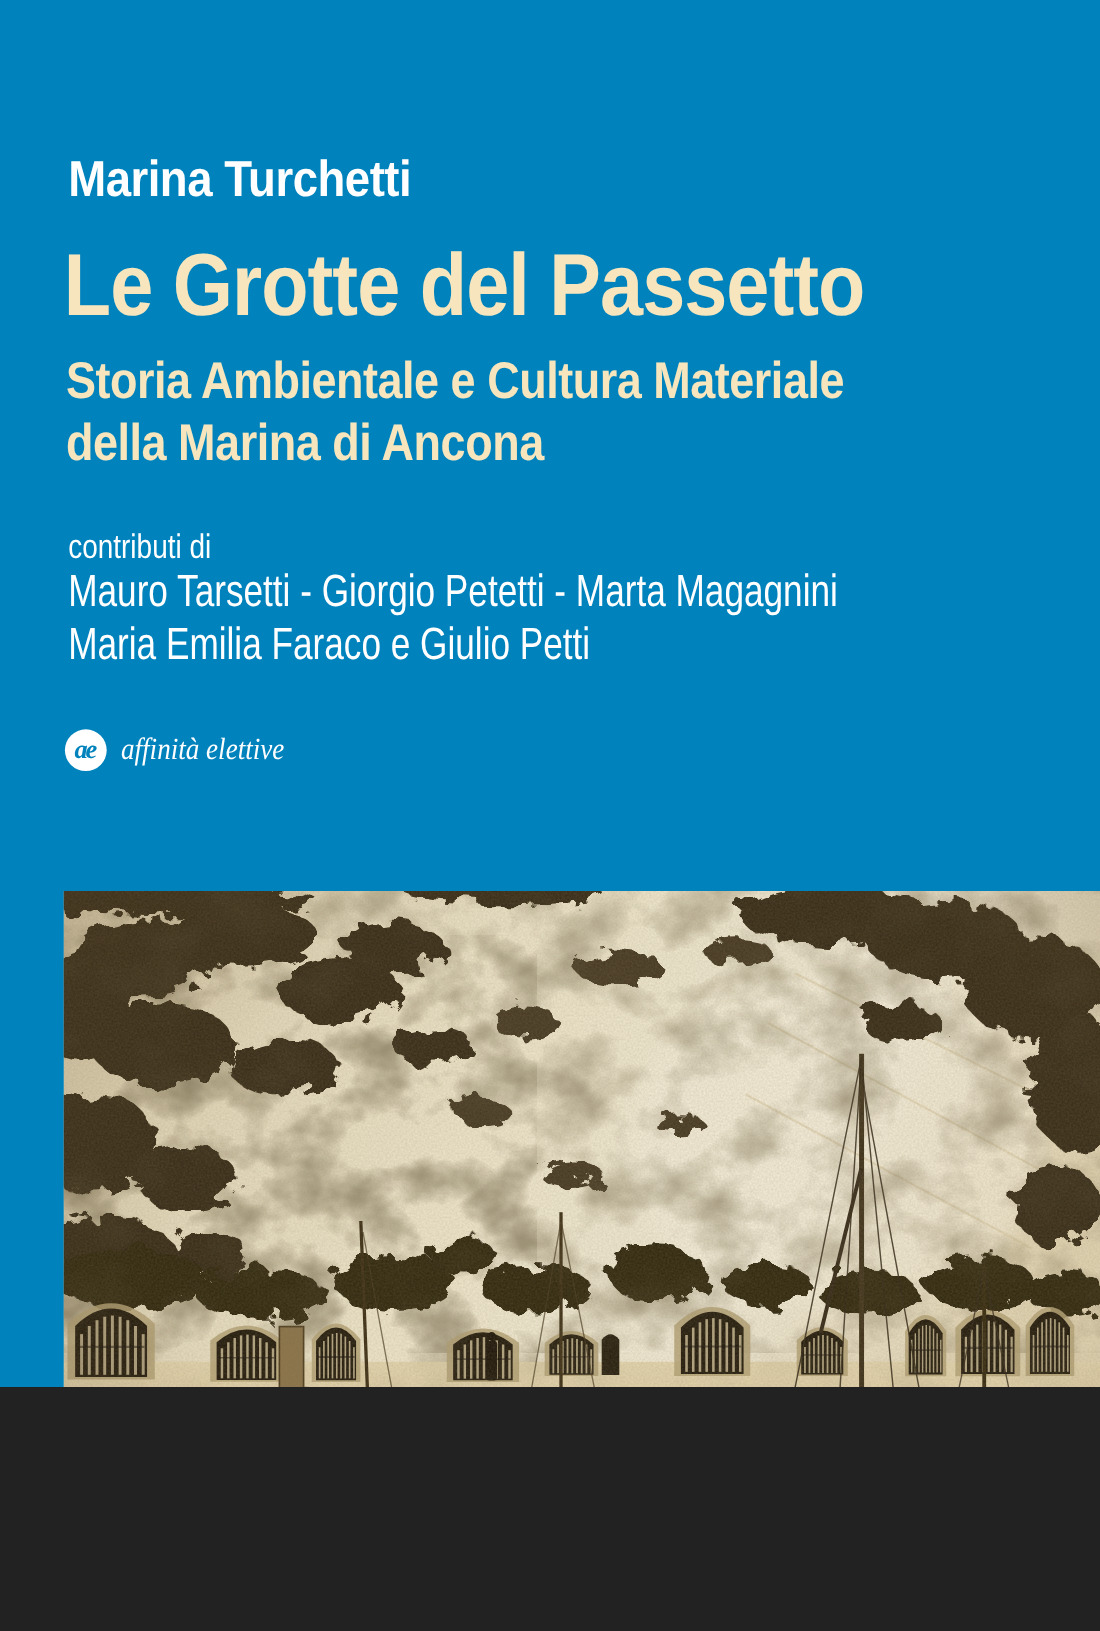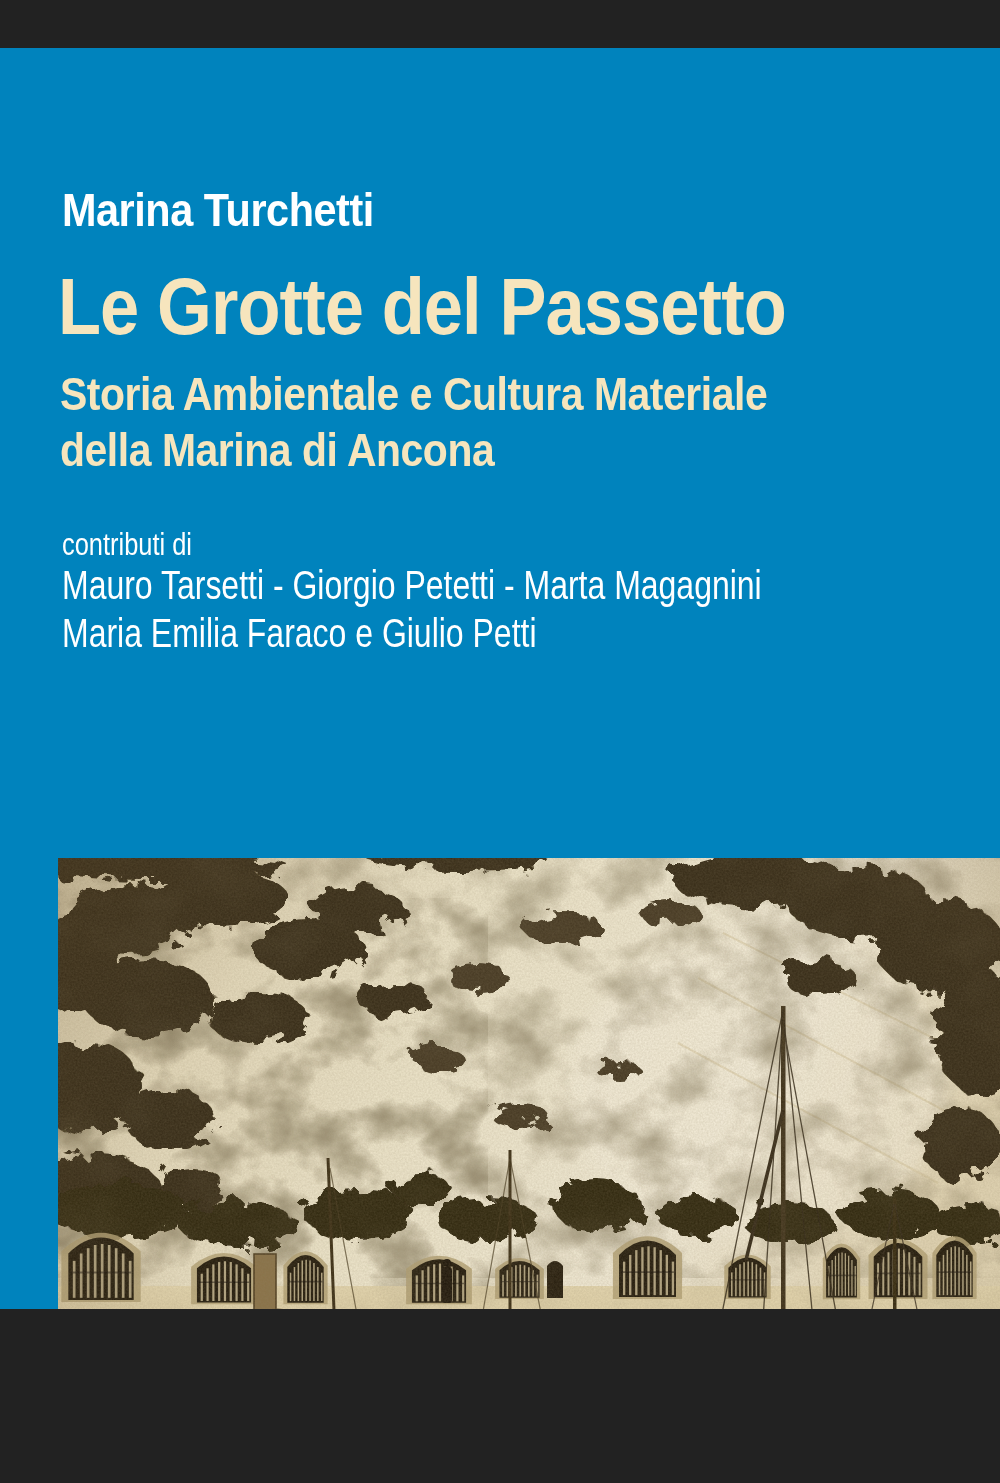--- a/index.html
+++ b/index.html
@@ -7,21 +7,20 @@
     --title-cream:#f6e5bd;
     --text-white:#ffffff;
   }
   html,body{margin:0;padding:0;background:#222;}
   .cover{
     position:relative;
     width:1000px;height:1261px;
     background:var(--cover-blue);
     overflow:hidden;
     font-family:"Liberation Sans",sans-serif;
-    margin-top:48px;
   }
   .author{
     position:absolute;left:62px;top:139px;
     font-size:46px;font-weight:700;color:var(--text-white);
     line-height:1;white-space:nowrap;
     transform:scaleX(.90);transform-origin:0 0;letter-spacing:-.5px;
   }
   .title{
     position:absolute;left:58px;top:219px;margin:0;
     font-size:80px;font-weight:700;color:var(--title-cream);
@@ -79,20 +78,26 @@
   <h1 class="title">Le Grotte del Passetto</h1>
 
   <div class="subtitle">Storia Ambientale e Cultura Materiale
 della Marina di Ancona</div>
 
   <div class="contrib-label">contributi di</div>
 
   <div class="contrib-names">Mauro Tarsetti - Giorgio Petetti - Marta Magagnini
 Maria Emilia Faraco e Giulio Petti</div>
 
+  <div class="publisher">
+    <span class="pub-logo">
+      <span>ae</span>
+    </span>
+    <span class="pub-name">affinità elettive</span>
+  </div>
 
   <div class="photo">
     <svg viewBox="0 0 942 673" preserveAspectRatio="none">
       <defs>
         <linearGradient id="rock" x1="0" y1="0" x2="1" y2="0.35">
           <stop offset="0" stop-color="#dccfae"></stop>
           <stop offset="0.45" stop-color="#efe7cd"></stop>
           <stop offset="0.75" stop-color="#f3ecd8"></stop>
           <stop offset="1" stop-color="#e2d5b4"></stop>
         </linearGradient>

